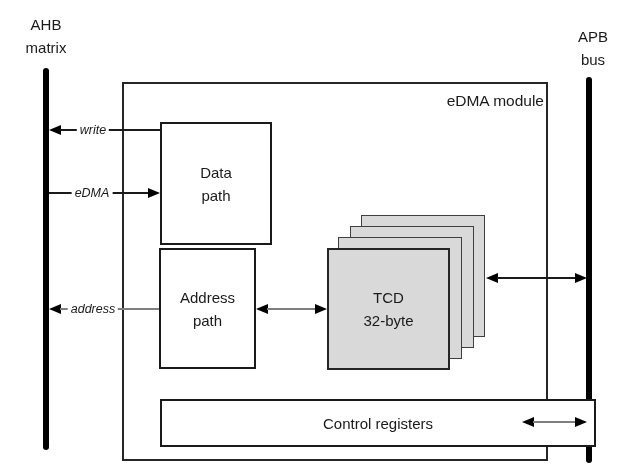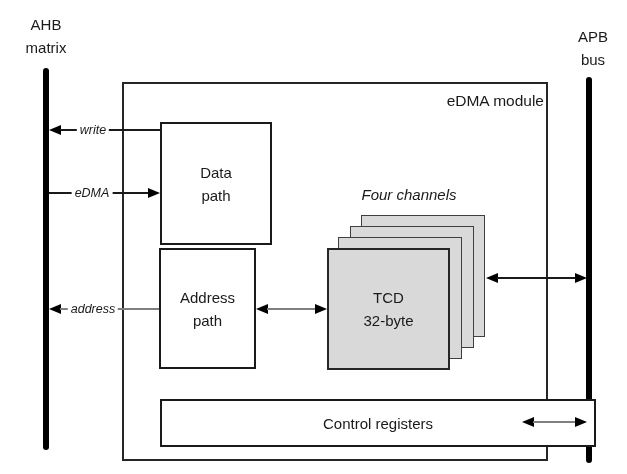--- a/index.html
+++ b/index.html
@@ -77,21 +77,20 @@
     <div>path</div>
   </div>
 
   
   <div class="block address-path">
     <div>Address</div>
     <div>path</div>
   </div>
 
   
-  <div class="four-channels">Four channels</div>
   <div class="arrow-group">
     <div class="tcd-layer tcd-4"></div>
     <div class="tcd-layer tcd-3"></div>
     <div class="tcd-layer tcd-2"></div>
     <div class="tcd-front">
       <div>TCD</div>
       <div>32-byte</div>
     </div>
   </div>
 

